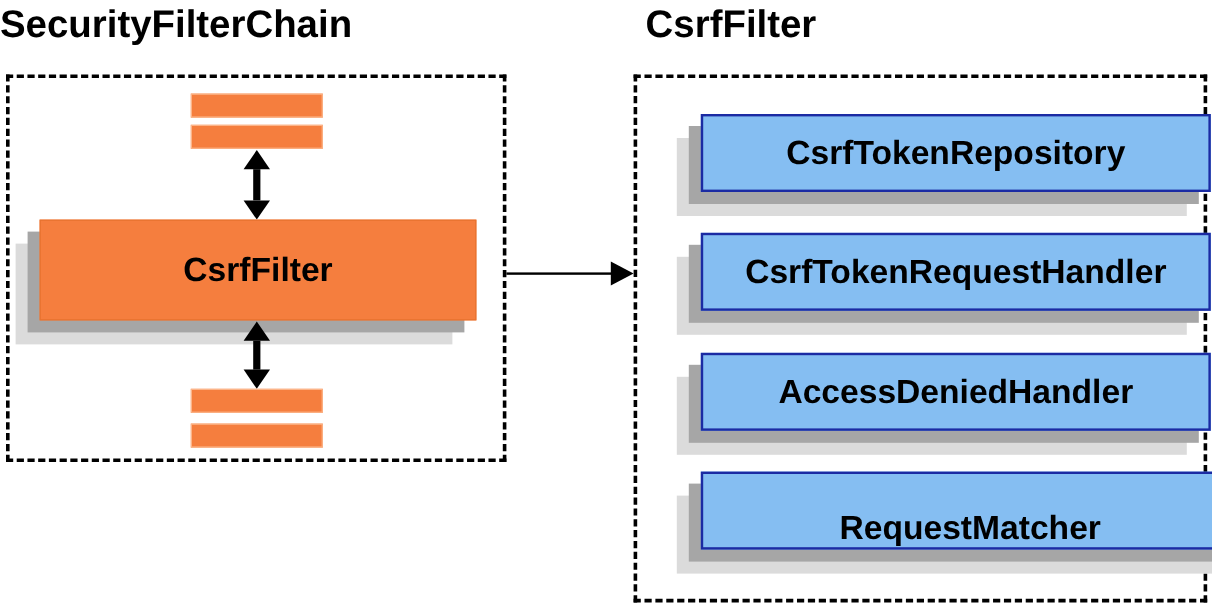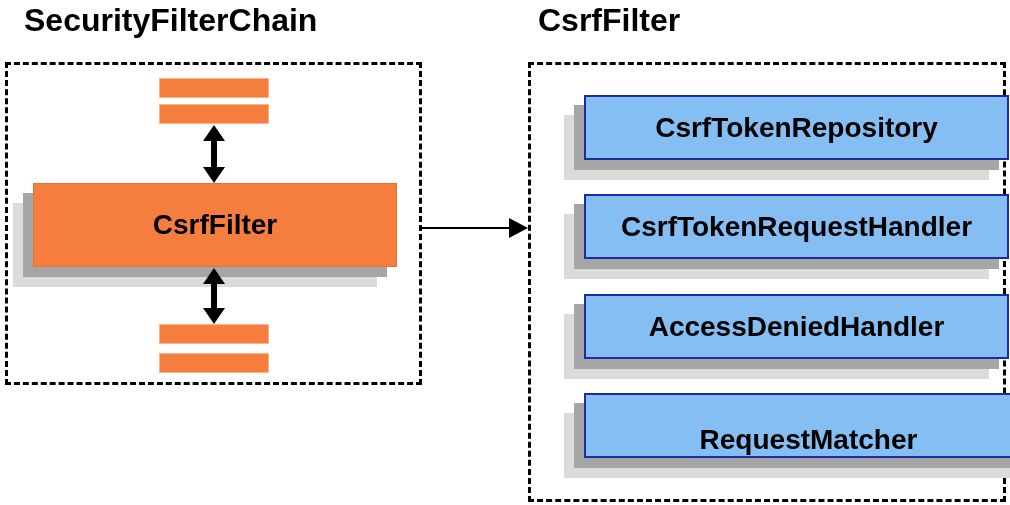--- a/index.html
+++ b/index.html
@@ -110,21 +110,21 @@
     border-top: 10px solid transparent;
     border-bottom: 10px solid transparent;
     border-left: 19px solid #000000;
   }
 </style>
 </head>
 <body>
 
 <div class="canvas">
 
-  <div class="abs title" style="left:24px; top:3px;text-align:center;">SecurityFilterChain</div>
+  <div class="abs title" style="left:0; top:3px;text-align:center;">SecurityFilterChain</div>
   <div class="abs title" style="left:538px; top:3px;">CsrfFilter</div>
 
   <div class="abs dashed-container" style="left:5px; top:62px; width:417px; height:323px;"></div>
 
   <div class="abs filter-bar" style="left:159px; top:78px; width:110px; height:20px;"></div>
   <div class="abs filter-bar" style="left:159px; top:104px; width:110px; height:20px;"></div>
 
   <div class="abs varrow" style="left:202px; top:125px; height:58px;">
     <div class="head-up"></div>
     <div class="shaft"></div>

